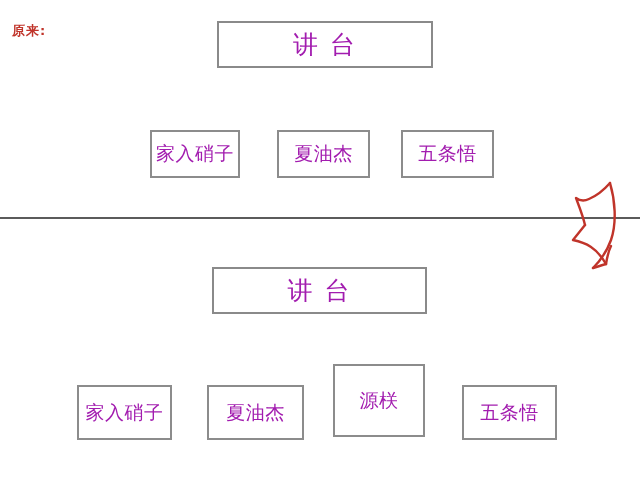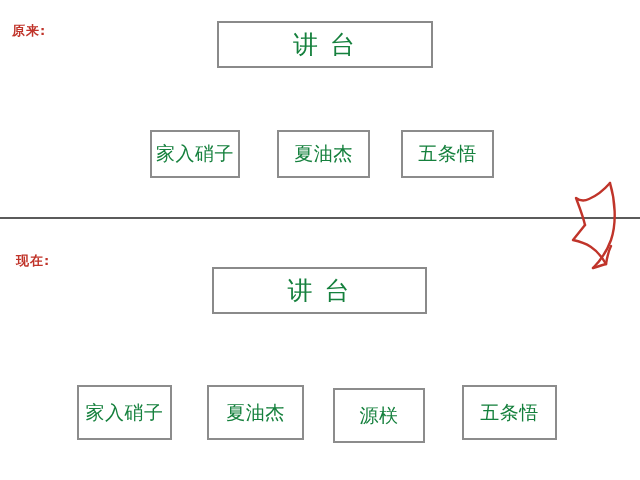--- a/index.html
+++ b/index.html
@@ -36,21 +36,21 @@
 
   
   .box {
     position: absolute;
     box-sizing: border-box;
     background: #ffffff;
     border: 2px solid #8c8c8c;
     display: flex;
     align-items: center;
     justify-content: center;
-    color: #15803d;
+    color: #a21caf;
     white-space: pre;
     font-family: "DejaVu Sans", "Liberation Sans", sans-serif;
   }
 
   .podium {
     font-size: 25px;
     letter-spacing: 2px;
     border-color: #8a8a8a;
   }
   #podium-before { left: 217px; top: 21px;  width: 216px; height: 47px; }
@@ -63,21 +63,21 @@
   }
 
   
   #seat-b-0 { left: 150px; top: 130px; width: 90px;  height: 48px; }
   #seat-b-1 { left: 277px; top: 130px; width: 93px;  height: 48px; }
   #seat-b-2 { left: 401px; top: 130px; width: 93px;  height: 48px; }
 
   
   #seat-a-0 { left: 77px;  top: 385px; width: 95px;  height: 55px; }
   #seat-a-1 { left: 207px; top: 385px; width: 97px;  height: 55px; }
-  #seat-a-2 { left: 333px; top: 388px; width: 92px;  height: 55px; }
+  #seat-a-2 { left: 333px; top: 364px; width: 92px;  height: 73px; }
   #seat-a-3 { left: 462px; top: 385px; width: 95px;  height: 55px; }
 
   
   #divider {
     position: absolute;
     left: 0;
     top: 217px;
     width: 640px;
     height: 2px;
     background: #5b5b5b;
@@ -116,21 +116,20 @@
       <path d="M47 5 C 40 13, 33 18, 26 21 C 22 23, 17 23, 13 20
                C 16 28, 20 38, 22 47" stroke="#c0342a" stroke-width="2.4" fill="none" stroke-linecap="round" stroke-linejoin="round"></path>
       <path d="M22 47 C 18 52, 14 57, 10 62
                C 15 63, 22 65, 28 69
                C 34 73, 39 79, 43 86" stroke="#c0342a" stroke-width="2.4" fill="none" stroke-linecap="round" stroke-linejoin="round"></path>
       <path d="M43 86 C 44 80, 45 74, 48 68" stroke="#c0342a" stroke-width="2.4" fill="none" stroke-linecap="round" stroke-linejoin="round"></path>
       <path d="M30 90 C 34 89, 39 87, 43 86" stroke="#c0342a" stroke-width="2.4" fill="none" stroke-linecap="round" stroke-linejoin="round"></path>
     </svg>
   </div>
 
-  <div class="section-label" id="label-after">现在:</div>
 
   <div class="box podium" id="podium-after">讲 台</div>
 
   <div class="box seat" id="seat-a-0">家入硝子</div>
   <div class="box seat" id="seat-a-1">夏油杰</div>
   <div class="box seat" id="seat-a-2">源栚</div>
   <div class="box seat" id="seat-a-3">五条悟</div>
 
 </div>
 

